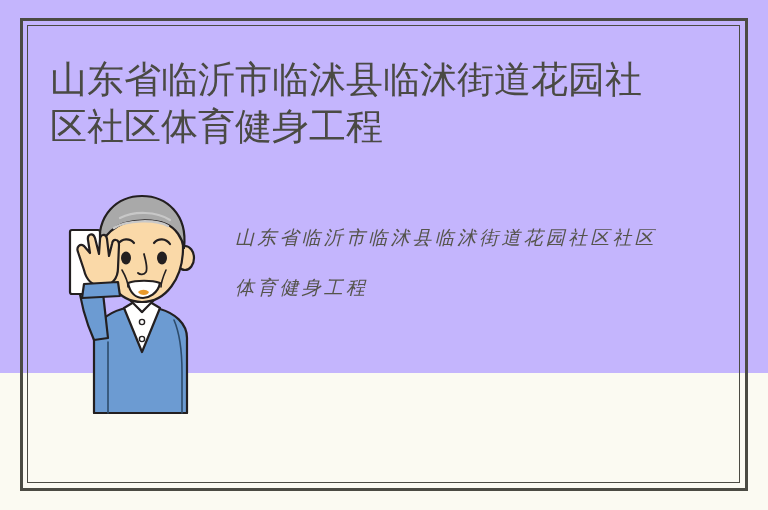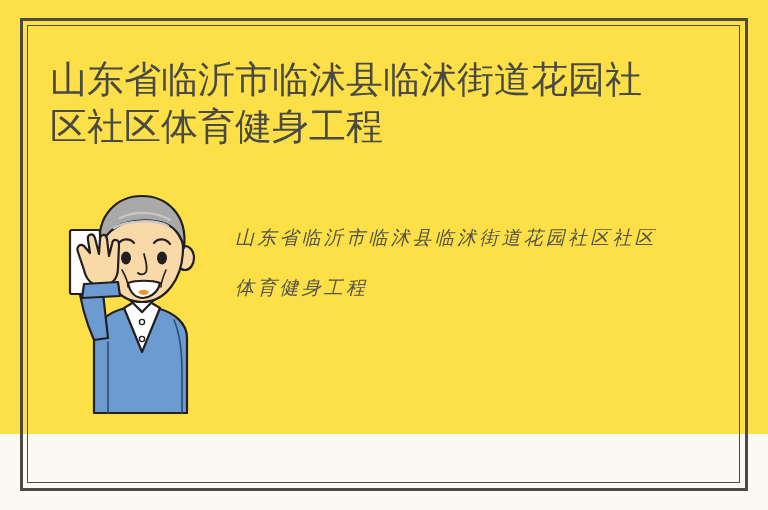--- a/index.html
+++ b/index.html
@@ -10,22 +10,22 @@
     width: 768px;
     height: 510px;
     background: #FBFAF2;
     font-family: "Liberation Sans", "DejaVu Sans", sans-serif;
     overflow: hidden;
   }
 
   #poster {
     position: relative;
     width: 768px;
-    height: 434px;
-    background: #fde047;
+    height: 373px;
+    background: #c4b5fd;
   }
 
   
   .frame-outer {
     position: absolute;
     left: 20px;
     top: 18px;
     width: 728px;
     height: 473px;
     border: 3px solid #4B4B43;

